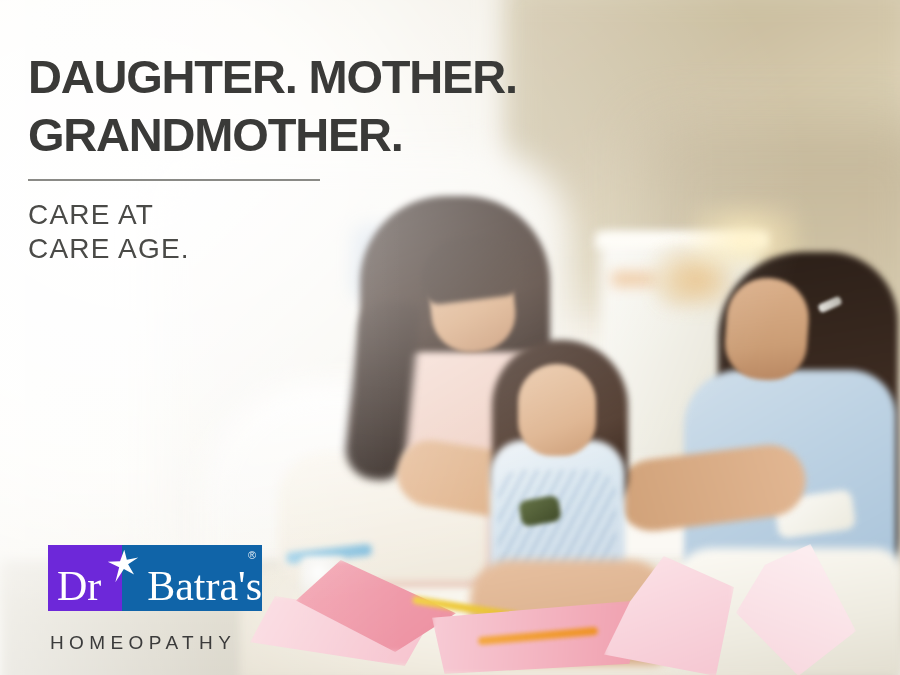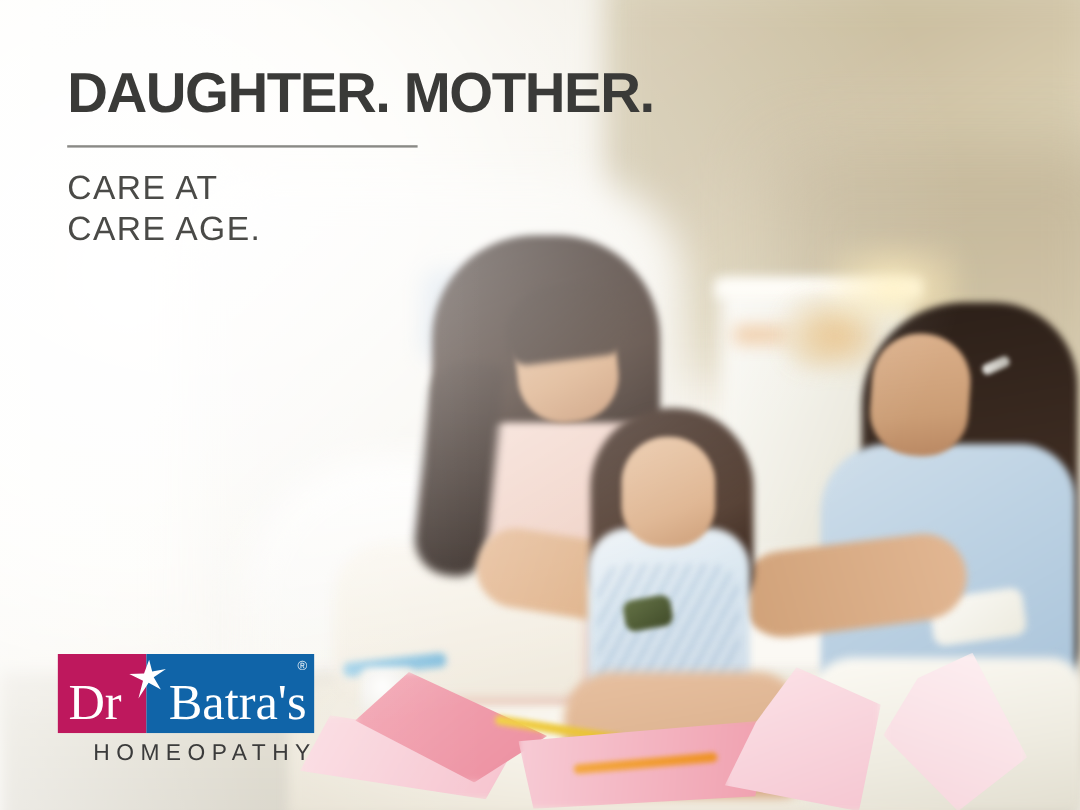--- a/index.html
+++ b/index.html
@@ -243,21 +243,21 @@
     background:radial-gradient(ellipse at 18% 28%, rgba(255,255,255,.72) 0%, rgba(255,255,255,.30) 34%, rgba(255,255,255,0) 62%);
     pointer-events:none;
   }
   .vignette {
     position:absolute; inset:0;
     background:linear-gradient(90deg, rgba(255,255,255,.55) 0%, rgba(255,255,255,.12) 24%, rgba(255,255,255,0) 45%);
     pointer-events:none;
   }
 
   
-  .copy { position:absolute; left:56px; top:48px; width:620px; }
+  .copy { position:absolute; left:28px; top:48px; width:620px; }
   .headline {
     font-family:"Liberation Sans", sans-serif;
     font-weight:bold; font-size:47px; line-height:58px;
     letter-spacing:-1.2px; color:#3a3a38; white-space:nowrap;
   }
   .rule {
     width:292px; height:2px; background:#8a8a86;
     margin-top:15px; margin-bottom:17px;
   }
   .subline {
@@ -276,47 +276,47 @@
     white-space:nowrap;
   }
 
   
   .logo { position:absolute; left:48px; top:545px; width:216px; }
   .logo-box {
     position:relative; display:flex; width:214px; height:66px;
     overflow:hidden;
   }
   .logo-red {
-    width:74px; background:#be185d; position:relative;
+    width:74px; background:#6d28d9; position:relative;
     display:flex; align-items:flex-end; justify-content:flex-start;
   }
   .logo-blue {
     flex:1; background:#1064a8; position:relative;
-    display:flex; align-items:flex-end; justify-content:center;
+    display:flex; align-items:flex-end; justify-content:flex-end;
   }
   .logo-dr {
     font-family:"Liberation Serif", serif; font-size:42px; line-height:1;
     color:#ffffff; padding-left:9px; padding-bottom:4px; white-space:nowrap;
   }
   .logo-batra {
     font-family:"Liberation Serif", serif; font-size:42px; line-height:1;
     color:#ffffff; padding-left:12px; padding-bottom:4px; white-space:nowrap;
   }
   .logo-star {
     position:absolute; left:58px; top:4px; width:34px; height:34px; z-index:3;
   }
   .logo-reg {
     position:absolute; right:6px; top:4px; z-index:3;
     font-family:"Liberation Sans", sans-serif; font-size:11px; color:#ffffff; opacity:.9;
   }
   .logo-sub {
-    margin-top:6px; padding-left:2px;
+    margin-top:21px; padding-left:2px;
     font-family:"Liberation Sans", sans-serif;
     font-size:19px; font-weight:normal; letter-spacing:5.4px;
-    color:#3b3b3b; white-space:nowrap;text-align:right;
+    color:#3b3b3b; white-space:nowrap;
   }
 </style>
 </head>
 <body>
 
 <div id="ad">
 
   <div class="photo">
     <div class="wall"></div>
     <div class="wall2"></div>
@@ -369,20 +369,21 @@
     <div class="crayon2"></div>
     <div class="craft cp4"></div>
     <div class="craft cp5"></div>
 
     <div class="haze"></div>
     <div class="vignette"></div>
   </div>
 
   <div class="copy">
     <div class="headline">DAUGHTER. MOTHER.</div>
+    <div class="headline">GRANDMOTHER.</div>
     <div class="rule"></div>
     <div class="subline">CARE AT</div>
     <div class="subline">CARE AGE.</div>
   </div>
 
 
   <div class="logo">
     <div class="logo-box">
       <div class="logo-red">
         <span class="logo-dr">Dr</span>

